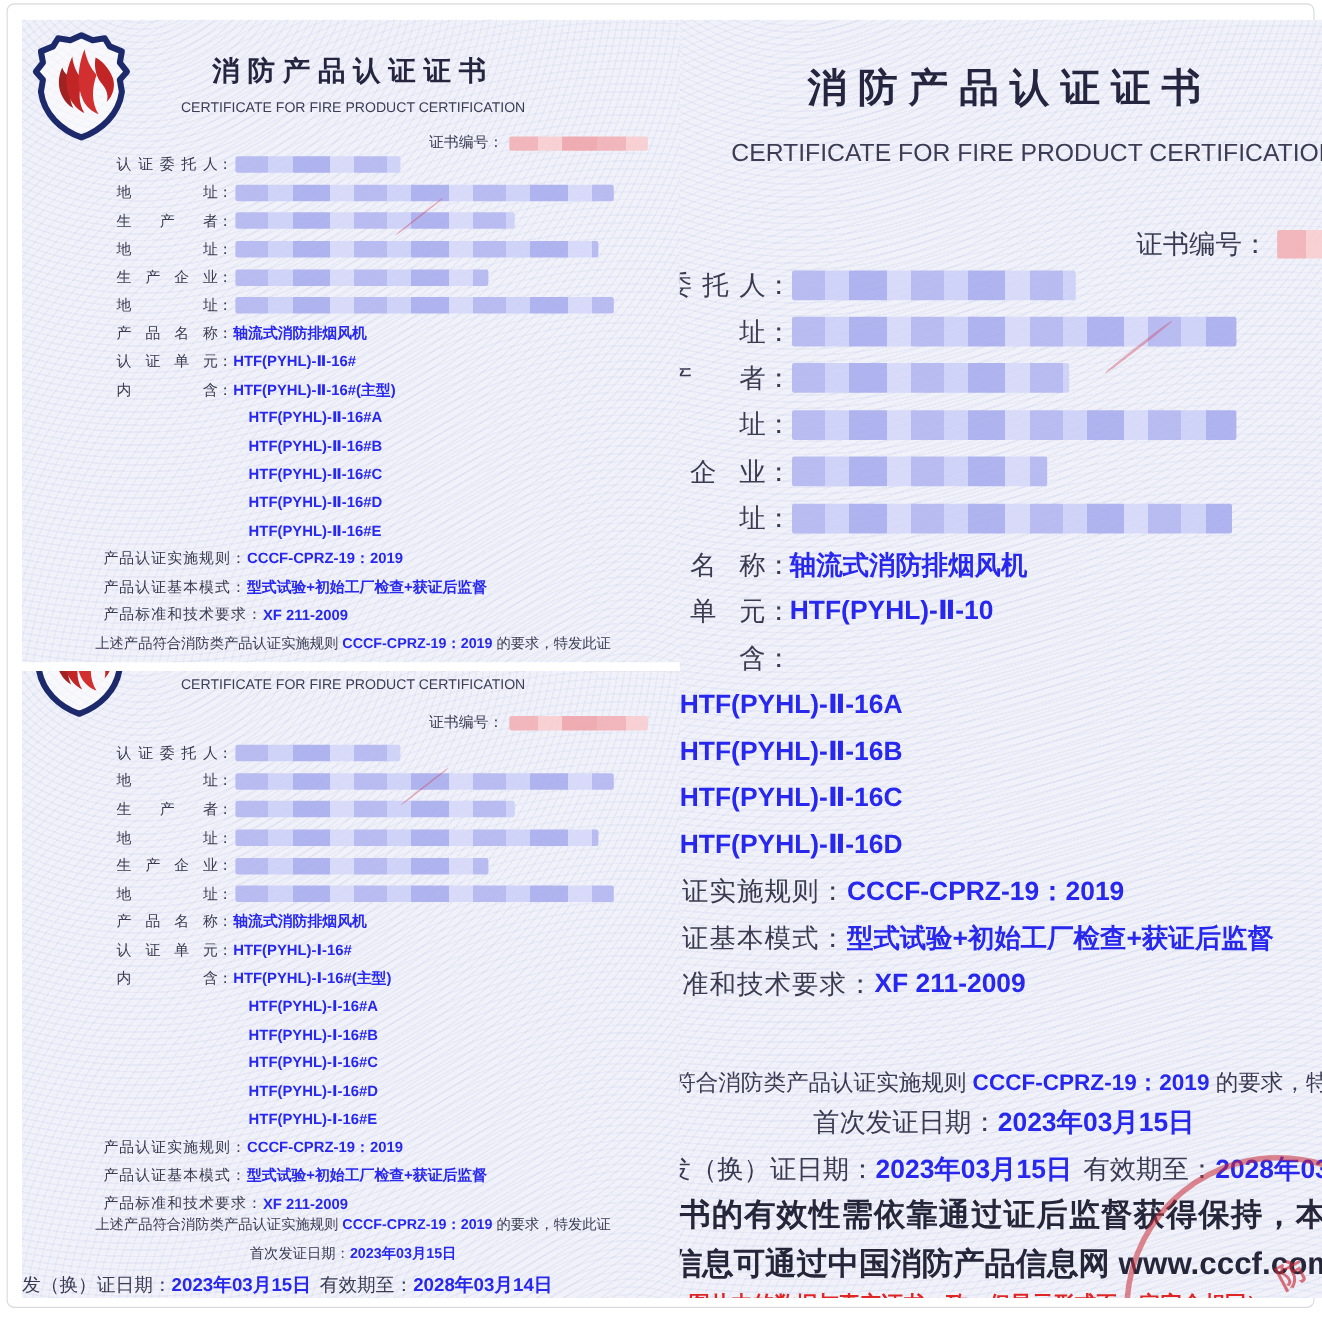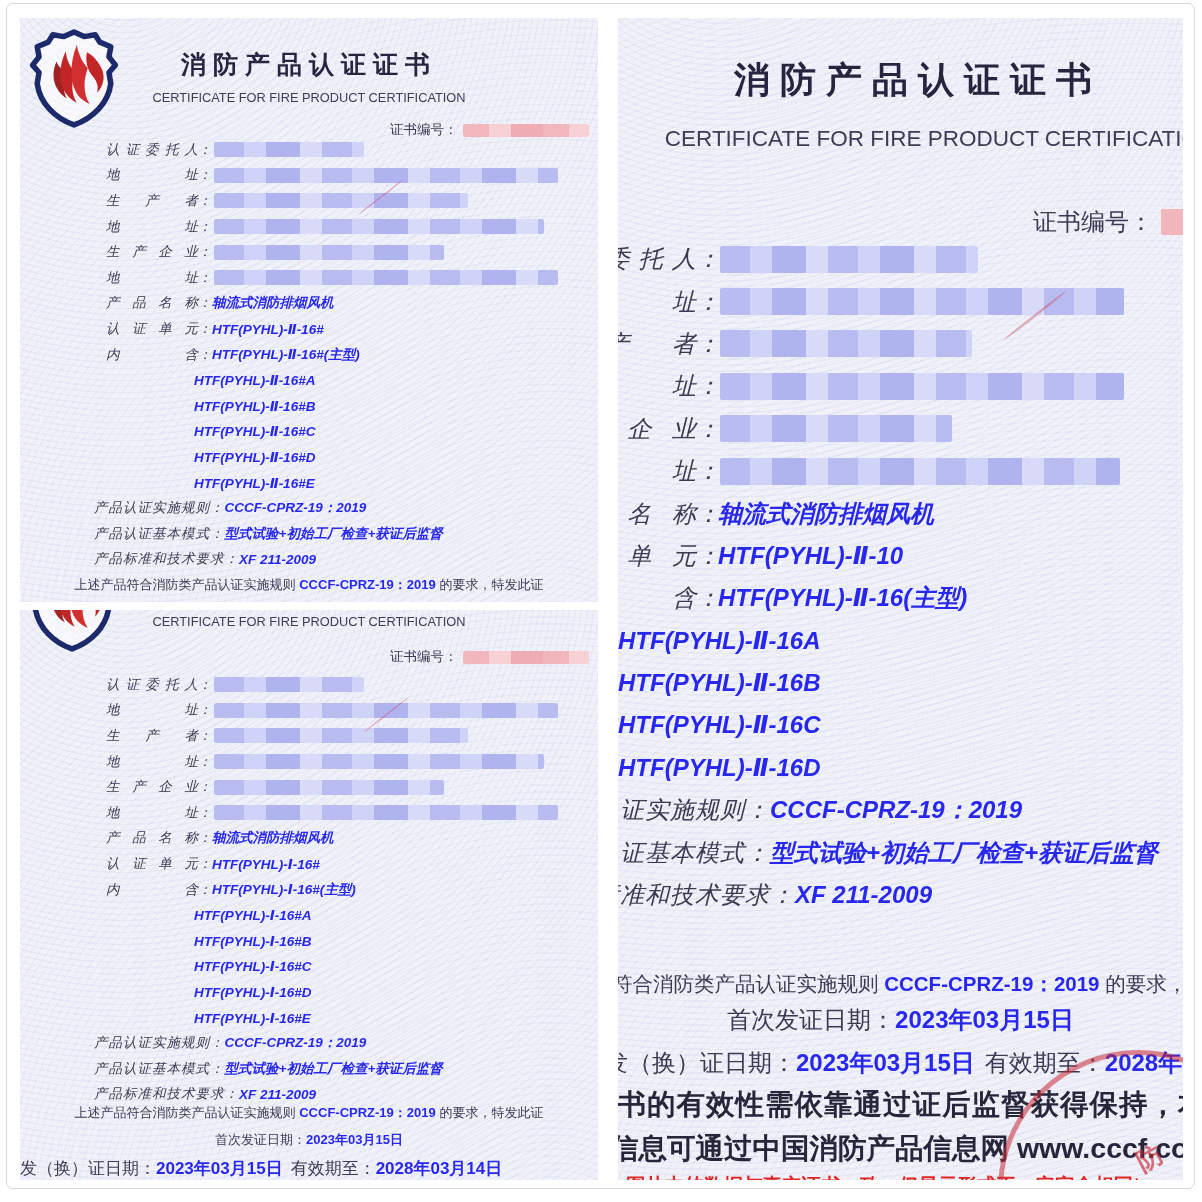--- a/index.html
+++ b/index.html
@@ -8,20 +8,21 @@
     font-family:"Liberation Sans","DejaVu Sans",sans-serif;
     color:#3a3a52;overflow:hidden;
   }
   .frame{position:absolute;left:6px;top:3px;right:7px;bottom:13px;
     border:1px solid #d7d9de;border-radius:7px;pointer-events:none;}
   .cert{
     position:absolute;overflow:hidden;background-color:#f1f2f9;
     background-image:
       repeating-radial-gradient(circle at 18% -12%, rgba(140,155,215,.10) 0 1.5px, transparent 1.5px 6px),
       repeating-radial-gradient(circle at 92% 118%, rgba(140,155,215,.085) 0 1.5px, transparent 1.5px 7px);
+    padding-left: 24px;
   }
   #cert1{left:20px;top:18px;width:578px;height:584px;}
   #cert2{left:20px;top:610px;width:578px;height:570px;}
   #cert3{left:618px;top:18px;width:565px;height:1162px;}
 
   .logo{position:absolute;}
   #cert1 .logo{left:8px;top:8px;width:92px;height:104px;}
   #cert2 .logo{left:6px;top:-60px;width:92px;height:104px;}
 
   .title{position:absolute;left:0;right:0;text-align:center;font-weight:bold;color:#25253f;}
@@ -30,41 +31,41 @@
   #cert1 .subtitle{top:72px;left:0;right:0;font-size:12.8px;}
   #cert2 .subtitle{top:4px;left:0;right:0;font-size:12.8px;}
   #cert3 .title{top:38px;left:-180px;width:960px;font-size:36px;letter-spacing:10px;}
   #cert3 .subtitle{top:108px;left:-158px;width:960px;font-size:22.5px;}
 
   .certno{position:absolute;display:flex;align-items:center;white-space:nowrap;}
   #cert1 .certno{top:103px;left:370px;font-size:13.5px;}
   #cert2 .certno{top:38px;left:370px;font-size:13.5px;}
   #cert3 .certno{top:188px;left:415px;font-size:24px;}
 
-  .rows{position:absolute;font-style:italic;}
+  .rows{position:absolute;}
   #cert1 .rows{top:119px;left:86px;right:2px;}
   #cert2 .rows{top:62px;left:86px;right:2px;}
   #cert3 .rows{top:220px;left:0;right:0;}
 
   .row{display:flex;align-items:center;white-space:nowrap;}
   .small .row{height:25.6px;font-size:13.5px;}
   #cert3 .row{height:42.4px;font-size:24px;}
 
   .lbl{display:inline-block;flex:none;text-align:justify;text-align-last:justify;color:#3a3a50;}
   .small .lbl{width:92px;}
   #cert3 .lbl{width:158px;margin-left:-80px;}
   .c{flex:none;display:inline-block;color:#3a3a50;}
   .small .c{width:14px;text-align:left;}
   #cert3 .c{width:22px;text-align:left;}
   .lbl2{flex:none;color:#3a3a50;letter-spacing:1px;}
   .small .lbl2{margin-left:-12px;}
   #cert3 .lbl2{margin-left:-73px;letter-spacing:1px;}
 
   .val{color:#2727ee;font-weight:600;}
-  .small .ind{margin-left:88px;}
+  .small .ind{margin-left:120px;}
   #cert3 .ind{}
 
   .blur{flex:none;border-radius:2px;
     background:repeating-linear-gradient(90deg,#b3b6f0 0 30px,#ccd0f7 30px 52px,#a8adee 52px 86px,#d6d8f9 86px 108px);
     opacity:.9;}
   .small .blur{height:15px;margin-left:2px;}
   #cert3 .blur{height:27px;margin-left:2px;}
   .pink{flex:none;border-radius:2px;
     background:repeating-linear-gradient(90deg,#f2b2b7 0 26px,#f8ced1 26px 48px,#efa6ac 48px 80px);
     opacity:.92;}
@@ -344,21 +345,20 @@
         <span class="val">轴流式消防排烟风机</span>
       </div>
     <div class="row">
         <span class="lbl">认证单元</span>
         <span class="c">：</span>
         <span class="val">HTF(PYHL)-Ⅱ-10</span>
       </div>
     <div class="row">
         <span class="lbl">内含</span>
         <span class="c">：</span>
-        <span class="val">HTF(PYHL)-Ⅱ-16(主型)</span>
       </div>
     <div class="row">
         <span class="val ind">HTF(PYHL)-Ⅱ-16A</span>
       </div>
     <div class="row">
         <span class="val ind">HTF(PYHL)-Ⅱ-16B</span>
       </div>
     <div class="row">
         <span class="val ind">HTF(PYHL)-Ⅱ-16C</span>
       </div>

